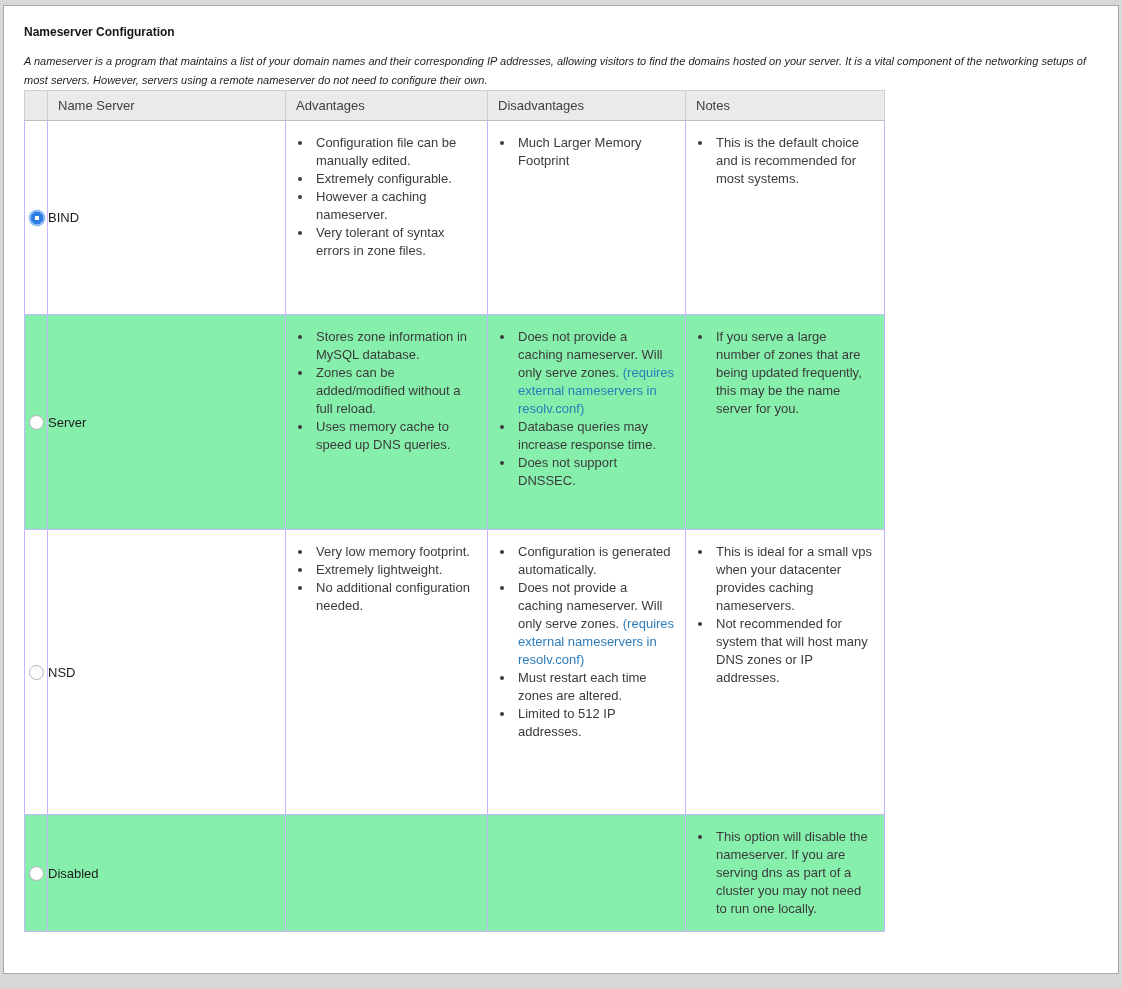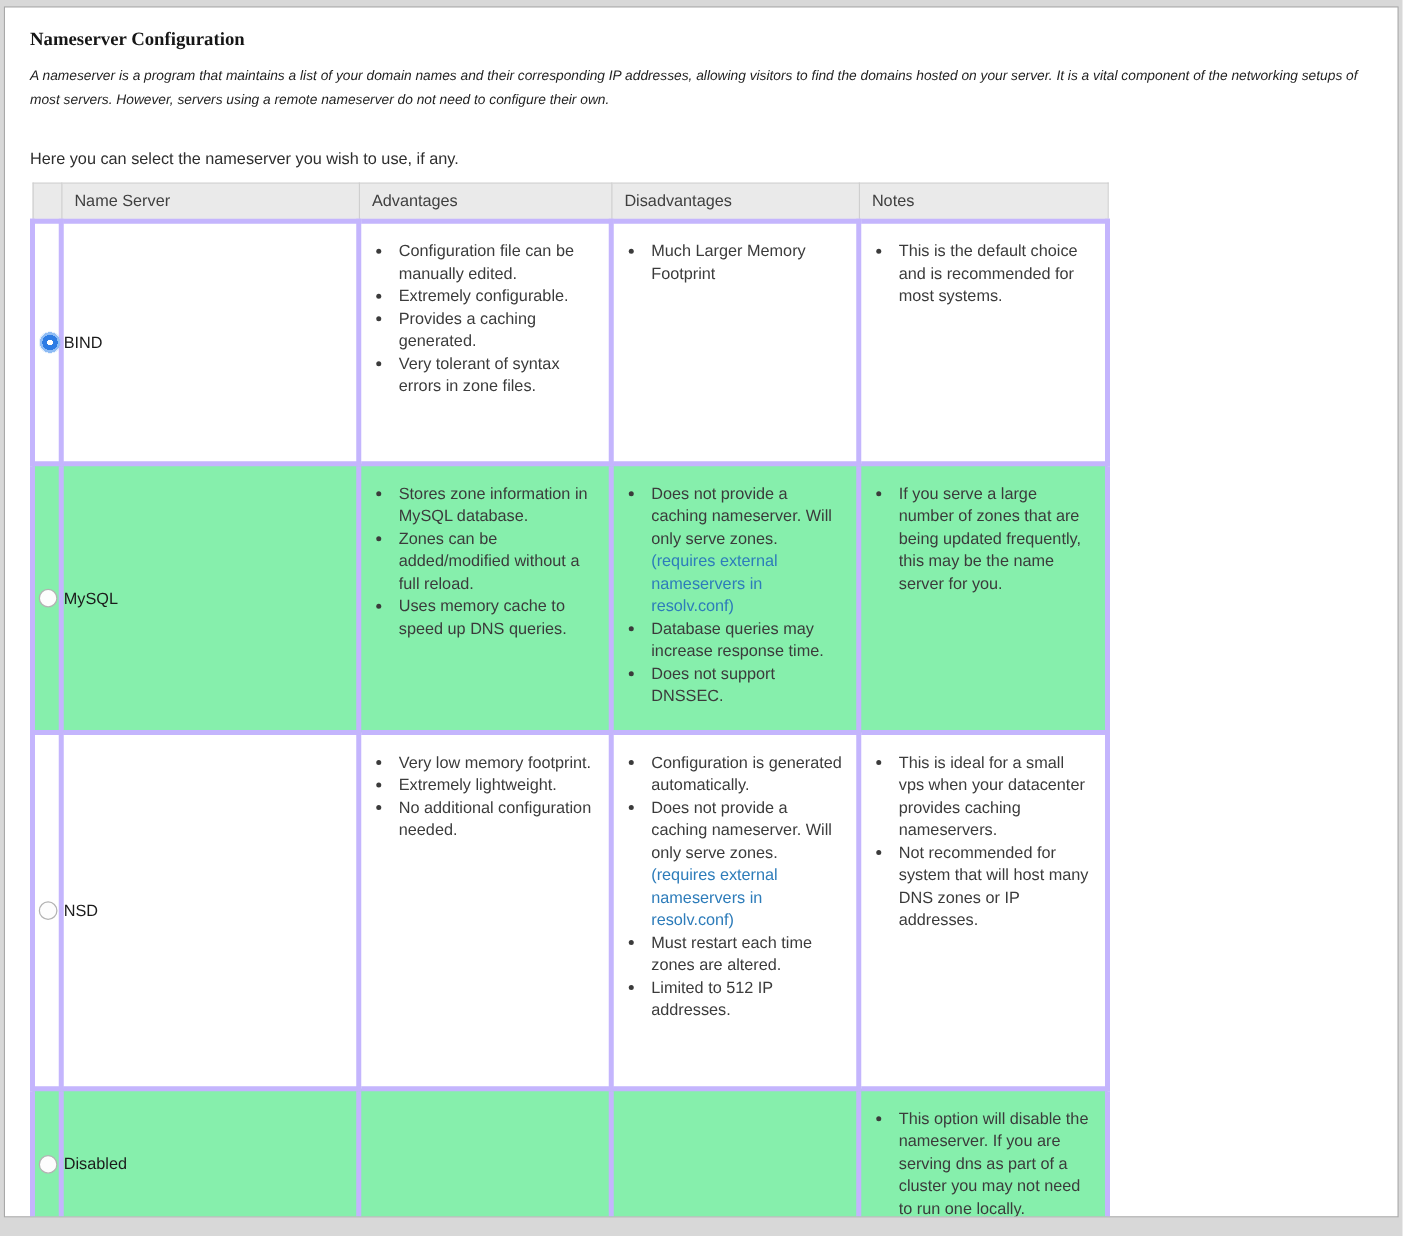--- a/index.html
+++ b/index.html
@@ -18,25 +18,24 @@
     top: 5px;
     width: 1116px;
     height: 969px;
     background: #ffffff;
     border: 1px solid #a8a8a8;
     padding: 17px 20px 12px 20px;
     overflow: hidden;
   }
   .page-title {
     margin: 0;
-    font-size: 15px;
+    font-size: 12px;
     font-weight: bold;
     color: #161616;
     line-height: 18px;
-    font-family: Liberation Serif, serif;
   }
   .intro {
     margin: 11px 0 0 0;
     font-style: italic;
     font-size: 11px;
     line-height: 19px;
     color: #1e1e1e;
     max-width: 1076px;
   }
   .instruction {
@@ -62,21 +61,21 @@
     background: #eaeaea;
     font-weight: normal;
     color: #404040;
     text-align: left;
     padding: 0 10px;
     vertical-align: middle;
     border: 1px solid #cfcfcf;
     border-bottom: 1px solid #c0c0c0;
   }
   .ns-table td {
-    border: 4px solid #c4b5fd;
+    border: 1px solid #c4b5fd;
     vertical-align: top;
     padding: 0;
   }
   .ns-table tr.alt td { background: #86efac; }
   .row-bind     { height: 194px; }
   .row-mydns    { height: 215px; }
   .row-nsd      { height: 285px; }
   .row-disabled { height: 111px; }
   td.cell-radio {
     vertical-align: middle;
@@ -123,21 +122,20 @@
       rgba(143,188,244,0.25) 8.2px 9px,
       rgba(143,188,244,0) 9px);
   }
 </style>
 </head>
 <body>
 
 <div class="card">
   <h1 class="page-title">Nameserver Configuration</h1>
   <p class="intro">A nameserver is a program that maintains a list of your domain names and their corresponding IP addresses, allowing visitors to find the domains hosted on your server. It is a vital component of the networking setups of most servers. However, servers using a remote nameserver do not need to configure their own.</p>
-  <p class="instruction">Here you can select the nameserver you wish to use, if any.</p>
 
   <table class="ns-table">
     <colgroup>
       <col class="c-radio">
         <col class="c-name">
         <col class="c-adv">
         <col class="c-dis">
         <col class="c-notes">
     </colgroup>
     <thead>
@@ -150,38 +148,38 @@
       </tr>
     </thead>
     <tbody id="table-body">
         <tr class="row-bind">
           <td class="cell-radio"><span class="radio selected" role="radio" aria-checked="true"></span></td>
           <td class="cell-name"><span>BIND</span></td>
           <td class="cell-list">
             <ul>
               <li>Configuration file can be manually edited.</li>
               <li>Extremely configurable.</li>
-              <li>Provides a caching generated.</li>
+              <li>However a caching nameserver.</li>
               <li>Very tolerant of syntax errors in zone files.</li>
             </ul>
           </td>
           <td class="cell-list">
             <ul>
               <li>Much Larger Memory Footprint</li>
             </ul>
           </td>
           <td class="cell-list">
             <ul>
               <li>This is the default choice and is recommended for most systems.</li>
             </ul>
           </td>
         </tr>
         <tr class="row-mydns alt">
           <td class="cell-radio"><span class="radio" role="radio" aria-checked="false"></span></td>
-          <td class="cell-name"><span>MySQL</span></td>
+          <td class="cell-name"><span>Server</span></td>
           <td class="cell-list">
             <ul>
               <li>Stores zone information in MySQL database.</li>
               <li>Zones can be added/modified without a full reload.</li>
               <li>Uses memory cache to speed up DNS queries.</li>
             </ul>
           </td>
           <td class="cell-list">
             <ul>
               <li>Does not provide a caching nameserver. Will only serve zones. <a href="#">(requires external nameservers in resolv.conf)</a></li>

